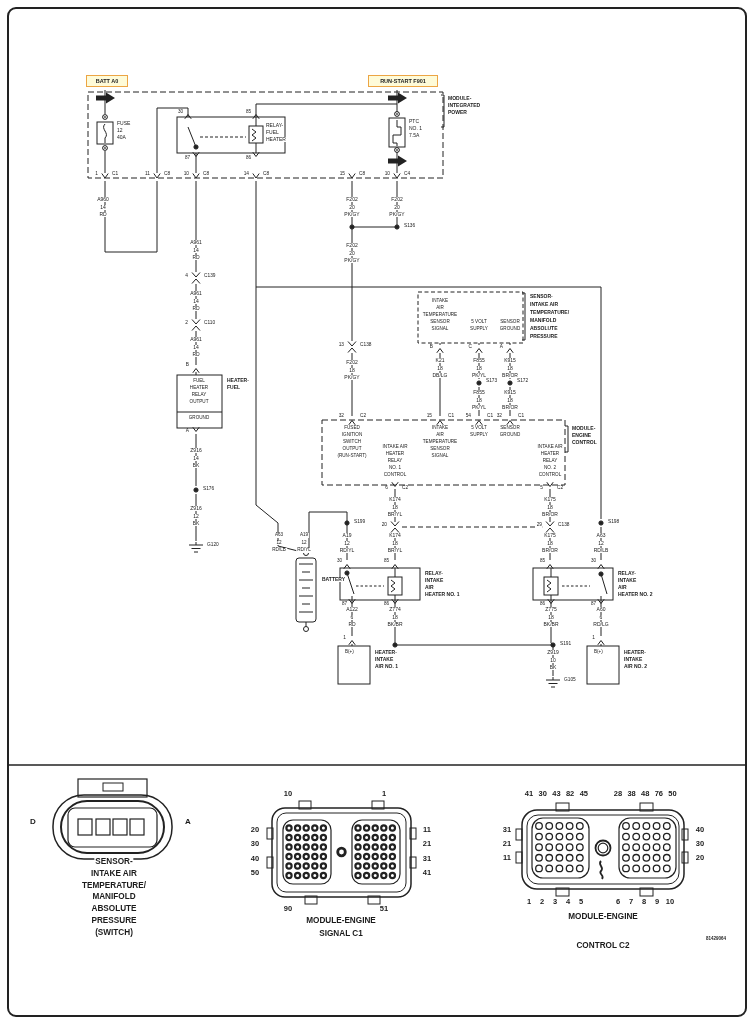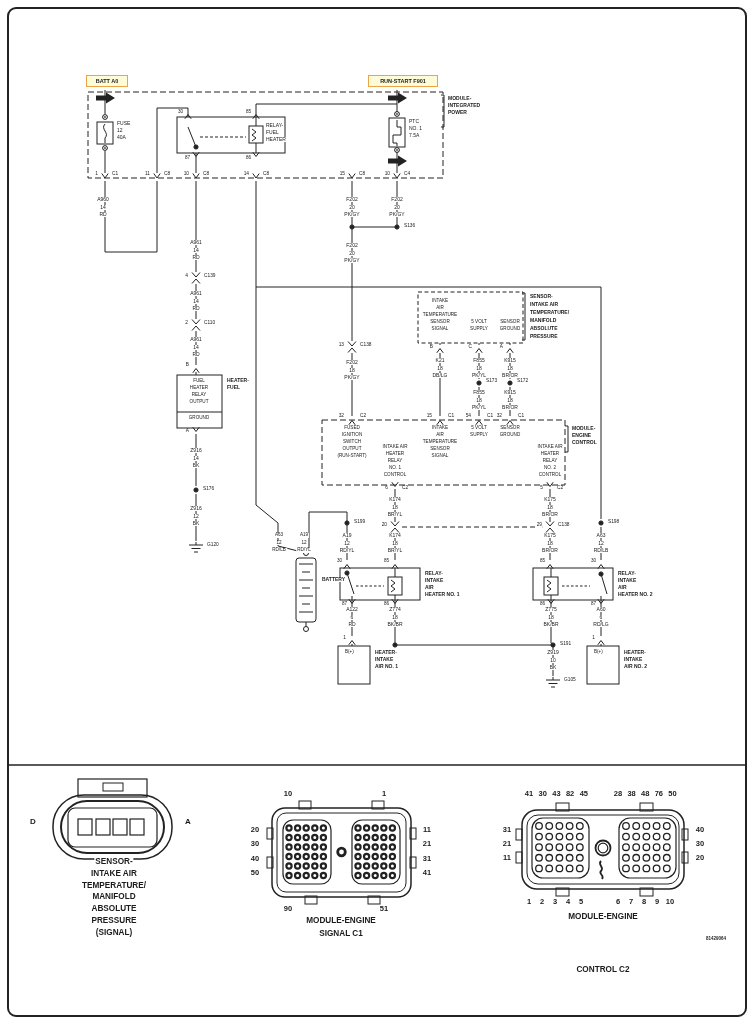--- a/index.html
+++ b/index.html
@@ -599,21 +599,21 @@
       <div class=" bb" style="font-size: 5px; left: 623px; top: 657px;">INTAKE</div>
       <div class=" bb" style="font-size: 5px; left: 623px; top: 664px;">AIR NO. 2</div>
       <div class="a-c bb" style="font-size: 8px; left: 33px; top: 818px;">D</div>
       <div class="a-c bb" style="font-size: 8px; left: 188px; top: 818px;">A</div>
       <div class="a-c bb" style="font-size: 8.2px; left: 114px; top: 858px;">SENSOR-</div>
       <div class="a-c bb" style="font-size: 8.2px; left: 114px; top: 869.8px;">INTAKE AIR</div>
       <div class="a-c bb" style="font-size: 8.2px; left: 114px; top: 881.6px;">TEMPERATURE/</div>
       <div class="a-c bb" style="font-size: 8.2px; left: 114px; top: 893.4px;">MANIFOLD</div>
       <div class="a-c bb" style="font-size: 8.2px; left: 114px; top: 905.2px;">ABSOLUTE</div>
       <div class="a-c bb" style="font-size: 8.2px; left: 114px; top: 917px;">PRESSURE</div>
-      <div class="a-c bb" style="font-size: 8.2px; left: 114px; top: 928.8px;">(SIGNAL)</div>
+      <div class="a-c bb" style="font-size: 8.2px; left: 114px; top: 928.8px;">(SWITCH)</div>
       <div class="a-c bb" style="font-size: 7.5px; left: 288px; top: 790px;">10</div>
       <div class="a-c bb" style="font-size: 7.5px; left: 384px; top: 790px;">1</div>
       <div class="a-c bb" style="font-size: 7.5px; left: 255px; top: 826px;">20</div>
       <div class="a-c bb" style="font-size: 7.5px; left: 255px; top: 840.3px;">30</div>
       <div class="a-c bb" style="font-size: 7.5px; left: 255px; top: 854.6px;">40</div>
       <div class="a-c bb" style="font-size: 7.5px; left: 255px; top: 868.9px;">50</div>
       <div class="a-c bb" style="font-size: 7.5px; left: 427px; top: 826px;">11</div>
       <div class="a-c bb" style="font-size: 7.5px; left: 427px; top: 840.3px;">21</div>
       <div class="a-c bb" style="font-size: 7.5px; left: 427px; top: 854.6px;">31</div>
       <div class="a-c bb" style="font-size: 7.5px; left: 427px; top: 868.9px;">41</div>
@@ -641,21 +641,21 @@
       <div class="a-c bb" style="font-size: 7.5px; left: 542px; top: 898px;">2</div>
       <div class="a-c bb" style="font-size: 7.5px; left: 555px; top: 898px;">3</div>
       <div class="a-c bb" style="font-size: 7.5px; left: 568px; top: 898px;">4</div>
       <div class="a-c bb" style="font-size: 7.5px; left: 581px; top: 898px;">5</div>
       <div class="a-c bb" style="font-size: 7.5px; left: 618px; top: 898px;">6</div>
       <div class="a-c bb" style="font-size: 7.5px; left: 631px; top: 898px;">7</div>
       <div class="a-c bb" style="font-size: 7.5px; left: 644px; top: 898px;">8</div>
       <div class="a-c bb" style="font-size: 7.5px; left: 657px; top: 898px;">9</div>
       <div class="a-c bb" style="font-size: 7.5px; left: 670px; top: 898px;">10</div>
       <div class="a-c bb" style="font-size: 8.2px; left: 603px; top: 913px;">MODULE-ENGINE</div>
-      <div class="a-c bb" style="font-size: 8.2px; left: 603px; top: 966px;">CONTROL C2</div>
+      <div class="a-c bb" style="font-size: 8.2px; left: 603px; top: 942px;">CONTROL C2</div>
       <div class="a-r" style="font-size: 4.8px; left: 99px; top: 172px;">1</div>
       <div class="" style="font-size: 4.8px; left: 111px; top: 172px;">C1</div>
       <div class="a-r" style="font-size: 4.8px; left: 151px; top: 172px;">11</div>
       <div class="" style="font-size: 4.8px; left: 163px; top: 172px;">C8</div>
       <div class="a-r" style="font-size: 4.8px; left: 190px; top: 172px;">10</div>
       <div class="" style="font-size: 4.8px; left: 202px; top: 172px;">C8</div>
       <div class="a-r" style="font-size: 4.8px; left: 250px; top: 172px;">14</div>
       <div class="" style="font-size: 4.8px; left: 262px; top: 172px;">C8</div>
       <div class="a-r" style="font-size: 4.8px; left: 346px; top: 172px;">15</div>
       <div class="" style="font-size: 4.8px; left: 358px; top: 172px;">C8</div>

